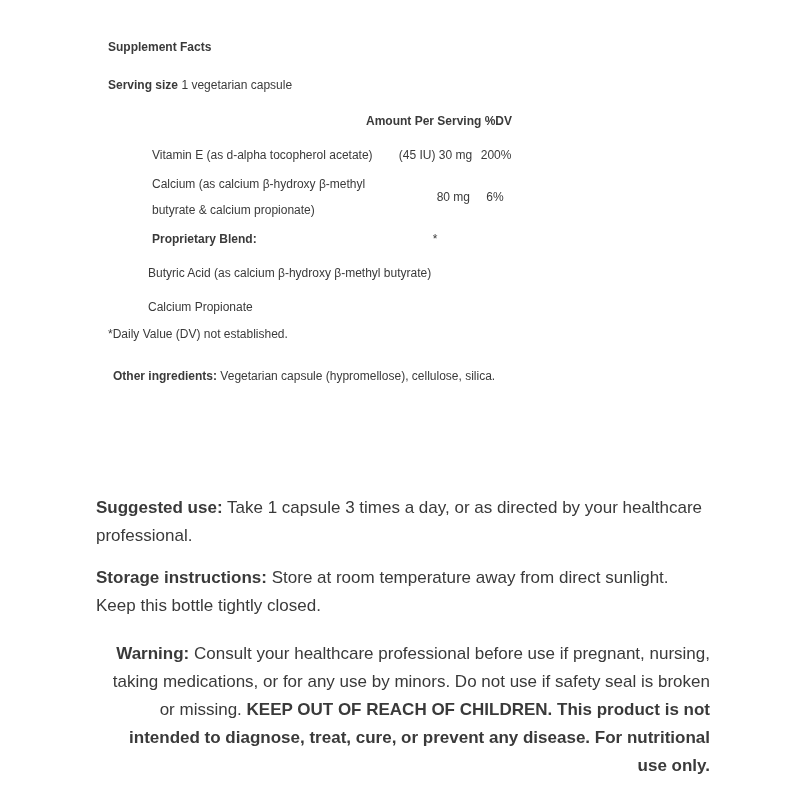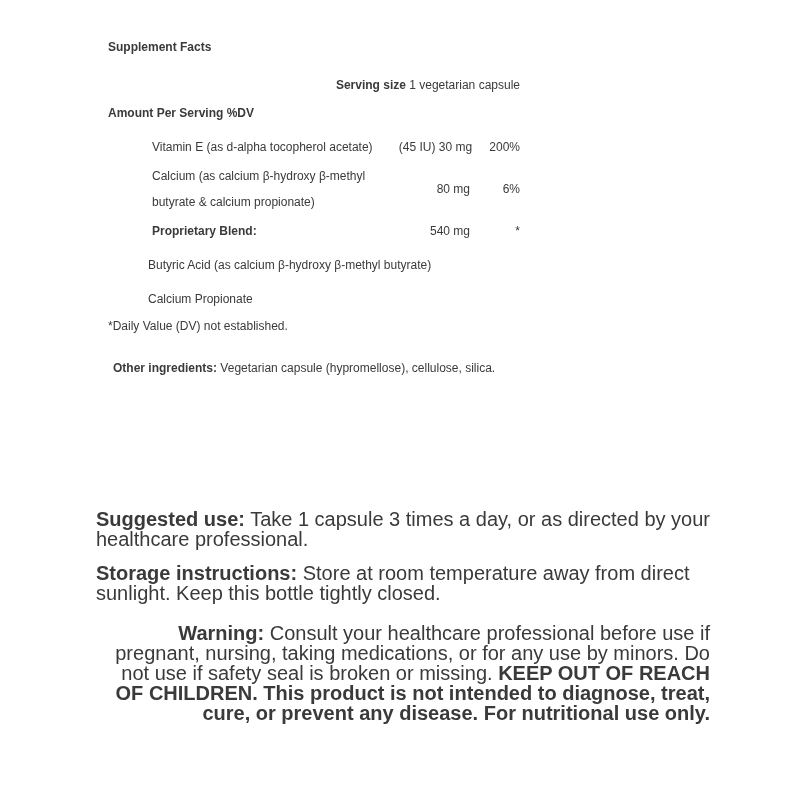--- a/index.html
+++ b/index.html
@@ -24,61 +24,60 @@
     top: 40px;
     width: 412px;
     font-size: 12px;
   }
   .facts-title {
     font-weight: bold;
     margin: 0 0 19px 0;
   }
   .serving-lines {
     line-height: 25px;
-    text-align: right;
   }
   .table-header {
     font-weight: bold;
-    text-align: left;
+    text-align: right;
     padding-right: 8px;
-    margin-top: 8px;
+    margin-top: 16px;
   }
   .nutrient-row {
     display: flex;
     align-items: center;
     line-height: 26px;
     margin-top: 14px;
   }
   .nutrient-row + .nutrient-row { margin-top: 3px; }
   .nutrient-name { width: 258px; margin-left: 44px; }
   .nutrient-amount { flex: 1; text-align: right; white-space: nowrap; }
-  .nutrient-dv { width: 50px; text-align: right; white-space: nowrap; }
+  .nutrient-dv { width: 50px; text-align: center; white-space: nowrap; }
 
   .blend-item {
     margin: 8px 0 0 40px;
     line-height: 26px;
     white-space: nowrap;
   }
   .footnote {
     margin-top: 1px;
     line-height: 26px;
   }
   .other-ingredients {
     margin: 16px 0 0 5px;
     line-height: 26px;
   }
 
   
   .directions {
     position: absolute;
     left: 96px;
-    top: 509px;
+    top: 494px;
     width: 614px;
-    font-size: 20px;
-    line-height: 20px;
+    font-size: 17px;
+    line-height: 28px;
   }
   .directions p { margin: 0; }
   .directions p + p { margin-top: 14px; }
   .directions p.warning { margin-top: 20px; text-align: right; }
 </style>
 </head>
 <body>
 
 <div class="facts">
 
@@ -97,21 +96,20 @@
   </div>
 
   <div class="nutrient-row">
     <div class="nutrient-name">Calcium (as calcium β-hydroxy β-methyl butyrate &amp; calcium propionate)</div>
     <div class="nutrient-amount">80 mg</div>
     <div class="nutrient-dv">6%</div>
   </div>
 
   <div class="nutrient-row">
     <div class="nutrient-name bold">Proprietary Blend:</div>
-    <div class="nutrient-amount">540 mg</div>
     <div class="nutrient-dv">*</div>
   </div>
 
   <div class="blend-item">Butyric Acid (as calcium β-hydroxy β-methyl butyrate)</div>
   <div class="blend-item">Calcium Propionate</div>
 
   <div class="footnote">*Daily Value (DV) not established.</div>
 
   <div class="other-ingredients"><b>Other ingredients:</b> <span>Vegetarian capsule (hypromellose), cellulose, silica.</span></div>
 

